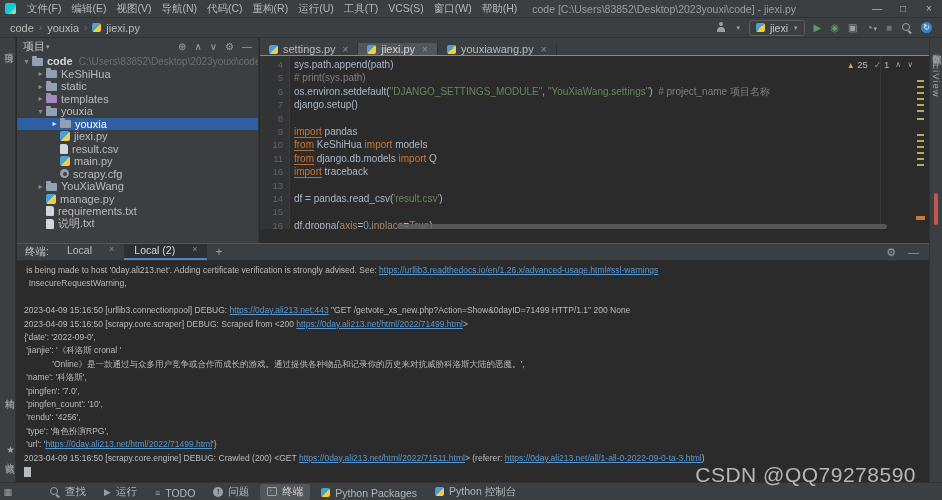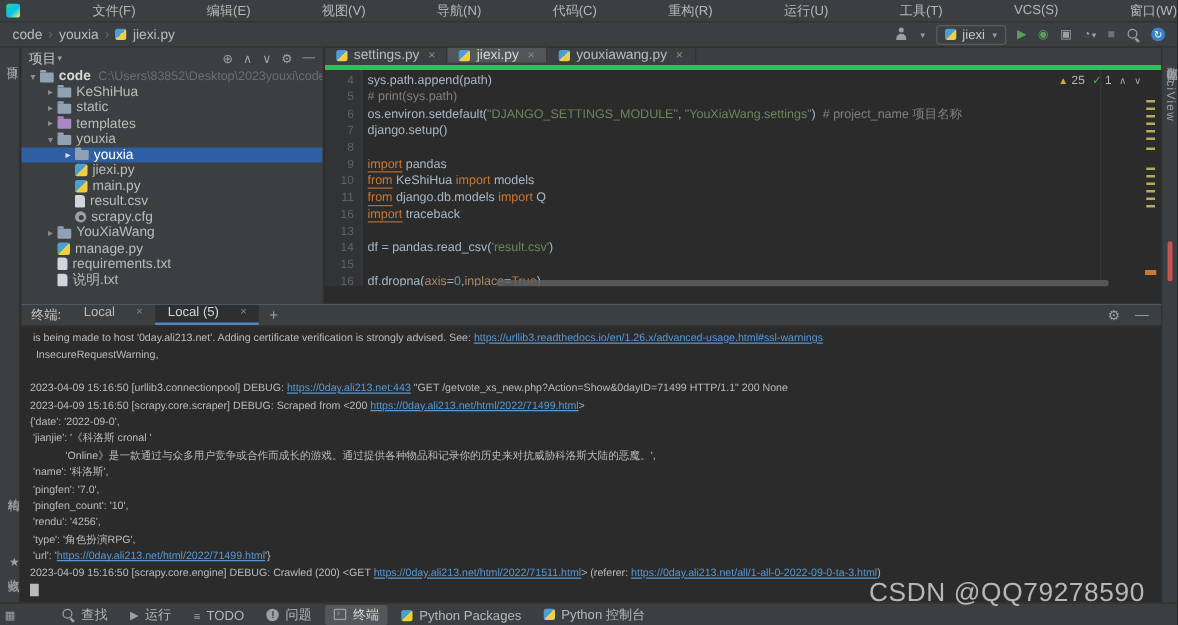--- a/index.html
+++ b/index.html
@@ -3,21 +3,21 @@
 <meta charset="utf-8">
 <style>
   html,body{margin:0;padding:0;background:#1e1f22;}
   *{box-sizing:border-box;font-family:"Liberation Sans",sans-serif;}
   #app{position:relative;width:942px;height:500px;background:#2b2b2b;overflow:hidden;color:#bbbbbb;}
   .mono{font-family:"DejaVu Sans Mono",monospace;}
 
   
   .titlebar{height:18px;background:#3c3f41;display:flex;align-items:center;font-size:10.5px;color:#b5b8ba;border-bottom:1px solid #323232;}
   .app-icon{width:11px;height:11px;margin:0 6px 0 5px;border-radius:2px;background:linear-gradient(135deg,#21d789 0%,#07c3f2 55%,#fcf84a 100%);flex:none;}
-  .menu-item{padding:0 5px;white-space:nowrap;cursor:default;margin-left:47px;}
+  .menu-item{padding:0 5px;white-space:nowrap;cursor:default;}
   .win-title{margin-left:10px;color:#9b9ea1;white-space:nowrap;overflow:hidden;flex:1;}
   .win-controls{display:flex;flex:none;}
   .win-controls span{width:26px;text-align:center;font-size:10px;color:#b5b8ba;}
 
   
   .navbar{position:absolute;top:18px;left:0;right:0;height:20px;background:#3c3f41;display:flex;align-items:center;font-size:11px;border-bottom:1px solid #323232;}
   .crumbs{display:flex;align-items:center;margin-left:10px;gap:5px;}
   .crumb{color:#bbbbbb;white-space:nowrap;}
   .crumb-sep{color:#6e7173;font-size:10px;}
   .nav-actions{margin-left:auto;display:flex;align-items:center;gap:9px;padding-right:10px;}
@@ -67,21 +67,21 @@
   .ic-user{width:11px;height:11px;}
   .ic-user::before{content:"";position:absolute;left:3.5px;top:0;width:4px;height:4px;border-radius:50%;background:#9da0a3;}
   .ic-user::after{content:"";position:absolute;left:1.5px;top:5px;width:8px;height:5px;border-radius:4px 4px 0 0;background:#9da0a3;}
   .ic-prob{width:10px;height:10px;border-radius:50%;background:#9da0a3;color:#3c3f41;font-size:8px;line-height:10px;text-align:center;font-weight:bold;}
   .ic-prob::after{content:"!";}
   .ic-term{width:10px;height:9px;border:1px solid #9da0a3;border-radius:1px;}
   .ic-term::after{content:"›";position:absolute;left:1px;top:-2px;font-size:8px;color:#9da0a3;}
 
   
   .editor{position:absolute;top:38px;left:260px;right:13px;height:205px;background:#2b2b2b;overflow:hidden;}
-  .tabs{height:18px;background:#3c3f41;display:flex;align-items:flex-start;font-size:11px;border-bottom:4px solid #22c55e;}
+  .tabs{height:18px;background:#3c3f41;display:flex;align-items:flex-end;font-size:11px;border-bottom:1px solid #22c55e;}
   .tab{display:flex;align-items:center;gap:5px;padding:0 9px;color:#bbbbbb;border-right:1px solid #323232;white-space:nowrap;}
   .tab.active{background:#515658;color:#d6d6d6;}
   .tab-close{color:#8c8c8c;font-size:10px;margin-left:2px;}
   .gutter{position:absolute;top:18px;left:0;width:30px;bottom:14px;background:#313335;border-right:1px solid #3a3c3e;font-family:"DejaVu Sans Mono",monospace;font-size:9.5px;color:#606366;text-align:right;padding:2px 6px 0 0;line-height:13.4px;}
   .codecol{position:absolute;top:18px;left:34px;right:0;bottom:14px;font-family:"DejaVu Sans Mono",monospace;font-size:10px;line-height:13.4px;white-space:pre;padding-top:2px;overflow:hidden;}
   .tk-p{color:#a9b7c6;} .tk-k{color:#cc7832;} .tk-s{color:#6a8759;} .tk-c{color:#808080;} .tk-n{color:#6897bb;} .tk-a{color:#aa8a67;}
   .tk-ku{color:#cc7832;border-bottom:1px solid rgba(204,120,50,.85);}
   .margin-guide{position:absolute;top:18px;bottom:14px;left:620px;width:1px;background:rgba(255,255,255,.06);}
   .insp{position:absolute;top:21px;right:16px;display:flex;align-items:center;gap:6px;font-size:9.5px;color:#b5b8ba;}
   .insp .warn{color:#d9a343;font-size:8px;} .insp .ok{color:#5fad65;font-size:9px;}
@@ -227,27 +227,27 @@
           <span class="ic ic-folder"></span>
           <span class="tree-label">youxia</span>
         </div>
         <div class="tree-row" style="padding-left: 32px;">
           <span class="tree-chev"></span>
           <span class="ic ic-py"></span>
           <span class="tree-label">jiexi.py</span>
         </div>
         <div class="tree-row" style="padding-left: 32px;">
           <span class="tree-chev"></span>
+          <span class="ic ic-file"></span>
+          <span class="tree-label">result.csv</span>
+        </div>
+        <div class="tree-row" style="padding-left: 32px;">
+          <span class="tree-chev"></span>
           <span class="ic ic-py"></span>
           <span class="tree-label">main.py</span>
-        </div>
-        <div class="tree-row" style="padding-left: 32px;">
-          <span class="tree-chev"></span>
-          <span class="ic ic-file"></span>
-          <span class="tree-label">result.csv</span>
         </div>
         <div class="tree-row" style="padding-left: 32px;">
           <span class="tree-chev"></span>
           <span class="ic ic-cfg"></span>
           <span class="tree-label">scrapy.cfg</span>
         </div>
         <div class="tree-row" style="padding-left: 18px;">
           <span class="tree-chev">▸</span>
           <span class="ic ic-folder"></span>
           <span class="tree-label">YouXiaWang</span>
@@ -332,21 +332,21 @@
 
   <div class="console">
     <div class="console-header">
       <span class="chead-label">终端:</span>
       <span id="console-tabs" style="display:flex;align-items:stretch;">
           <span class="ctab">
             <span>Local</span>
             <span class="x">×</span>
           </span>
           <span class="ctab active">
-            <span>Local (5)</span>
+            <span>Local (2)</span>
             <span class="x">×</span>
           </span>
         </span>
       <span class="ctab-plus">+</span>
       <span class="chead-actions">
         <span>⚙</span>
         <span>—</span>
       </span>
     </div>
     <div class="console-body mono" id="console-body"><div><span> is being made to host '0day.ali213.net'. Adding certificate verification is strongly advised. See: </span><span class="clink">https://urllib3.readthedocs.io/en/1.26.x/advanced-usage.html#ssl-warnings</span></div><div><span>  InsecureRequestWarning,</span></div><div>&nbsp;</div><div><span>2023-04-09 15:16:50 [urllib3.connectionpool] DEBUG: </span><span class="clink">https://0day.ali213.net:443</span><span> "GET /getvote_xs_new.php?Action=Show&amp;0dayID=71499 HTTP/1.1" 200 None</span></div><div><span>2023-04-09 15:16:50 [scrapy.core.scraper] DEBUG: Scraped from &lt;200 </span><span class="clink">https://0day.ali213.net/html/2022/71499.html</span><span>&gt;</span></div><div><span>{'date': '2022-09-0',</span></div><div><span> 'jianjie': '《科洛斯 cronal '</span></div><div><span>            'Online》是一款通过与众多用户竞争或合作而成长的游戏。通过提供各种物品和记录你的历史来对抗威胁科洛斯大陆的恶魔。',</span></div><div><span> 'name': '科洛斯',</span></div><div><span> 'pingfen': '7.0',</span></div><div><span> 'pingfen_count': '10',</span></div><div><span> 'rendu': '4256',</span></div><div><span> 'type': '角色扮演RPG',</span></div><div><span> 'url': '</span><span class="clink">https://0day.ali213.net/html/2022/71499.html</span><span>'}</span></div><div><span>2023-04-09 15:16:50 [scrapy.core.engine] DEBUG: Crawled (200) &lt;GET </span><span class="clink">https://0day.ali213.net/html/2022/71511.html</span><span>&gt; (referer: </span><span class="clink">https://0day.ali213.net/all/1-all-0-2022-09-0-ta-3.html</span><span>)</span></div><div><span class="cursor"></span></div></div>

